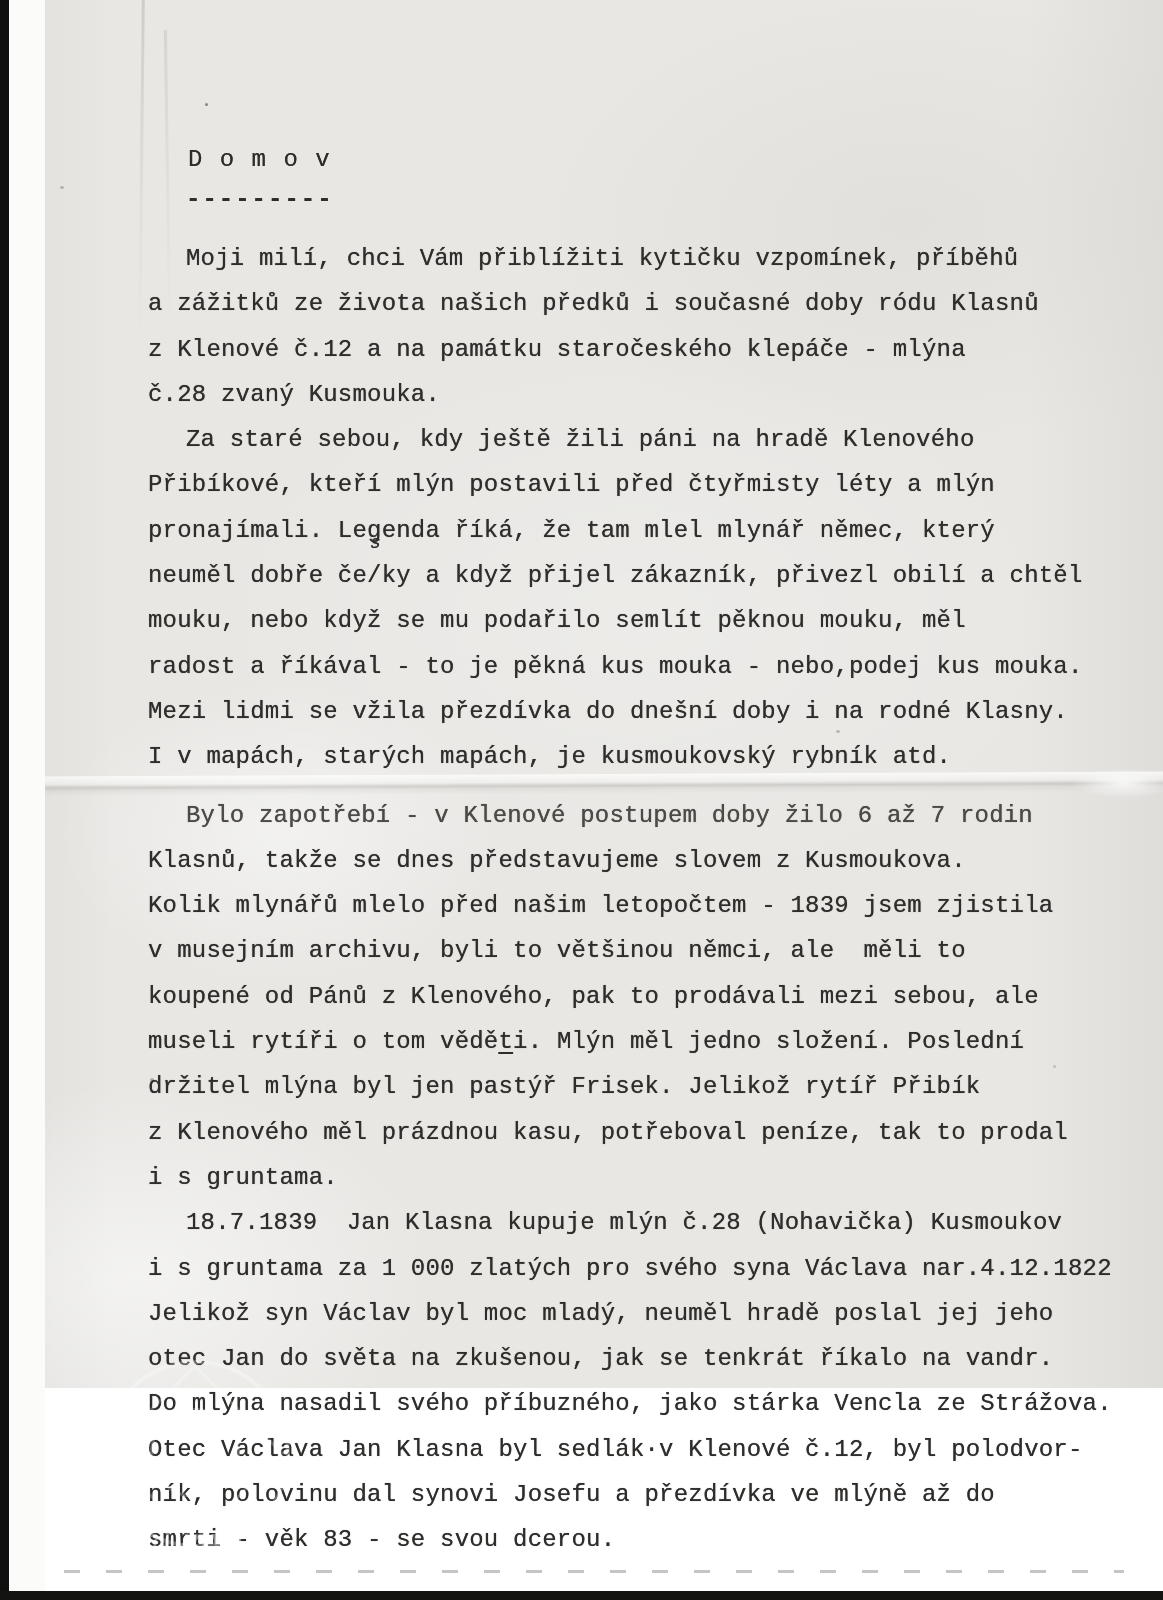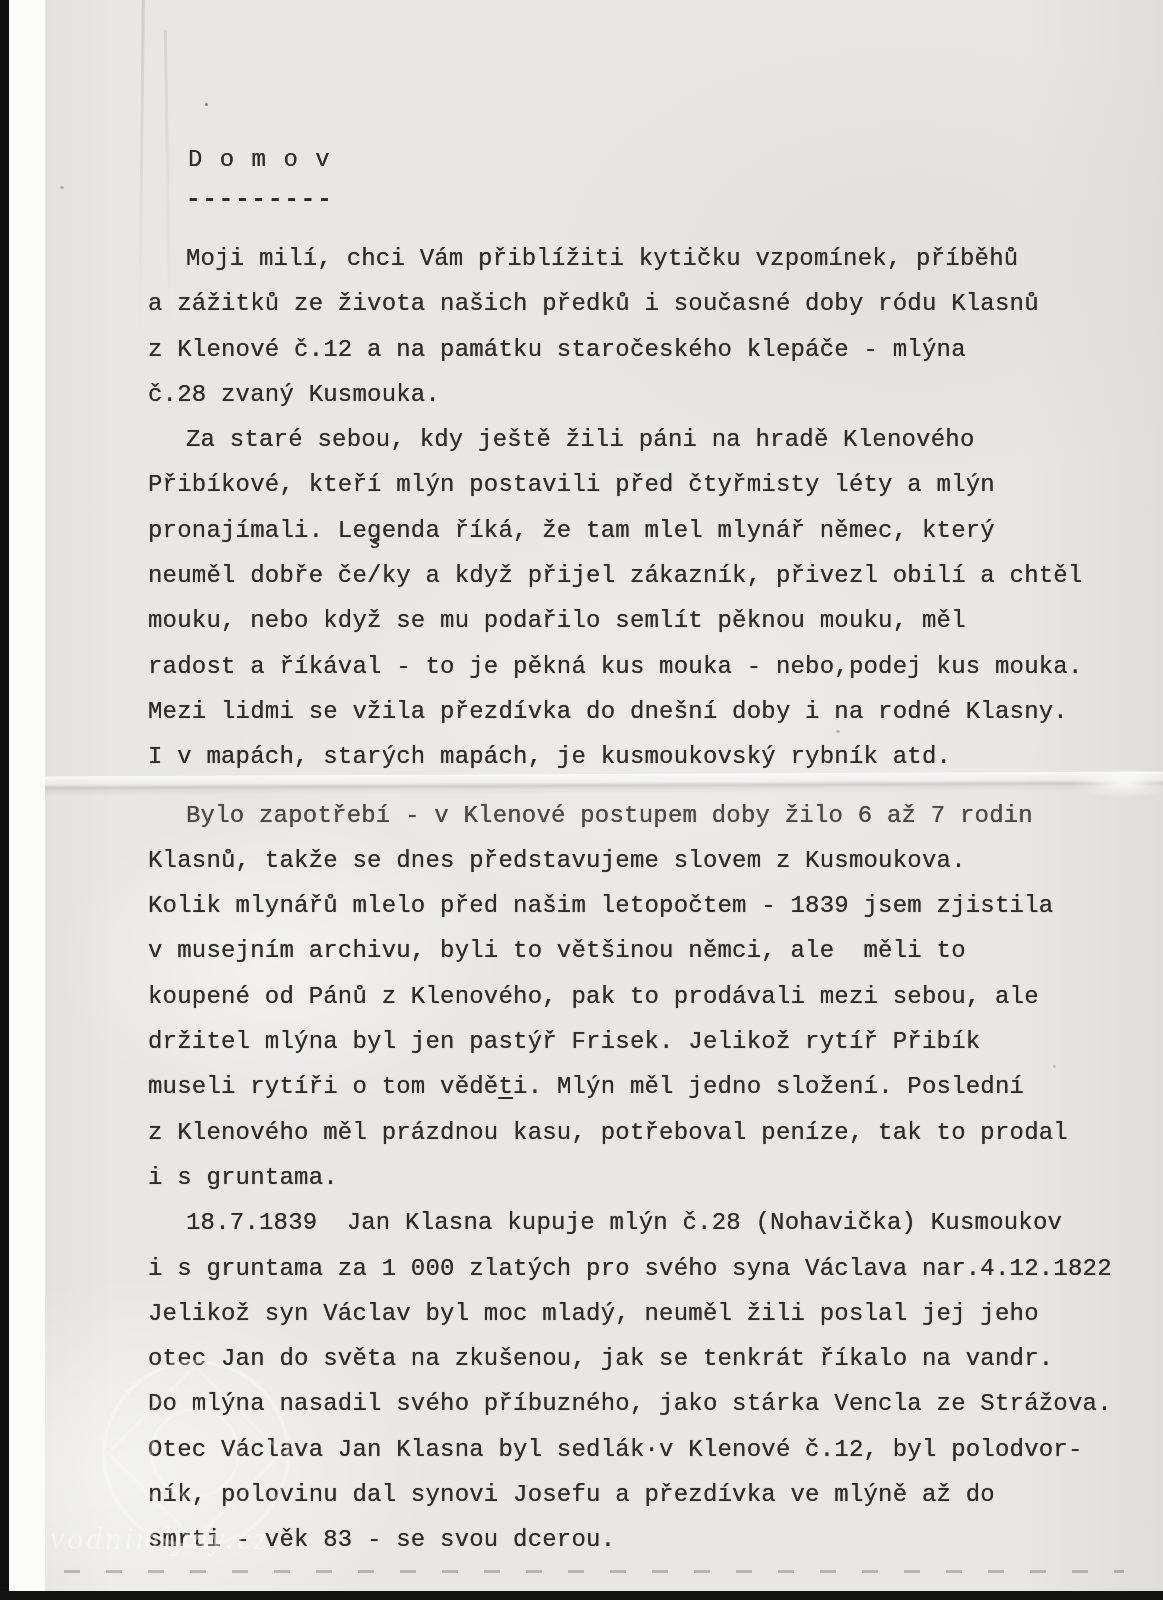--- a/index.html
+++ b/index.html
@@ -1,18 +1,18 @@
 <!DOCTYPE html>
 <html><head>
 <meta charset="utf-8">
 <style>
   html,body{margin:0;padding:0;}
   body{width:1163px;height:1600px;overflow:hidden;position:relative;
        font-family:"Liberation Mono",monospace;}
-  .page{position:absolute;left:0;top:0;width:1163px;height:1600px;
+  .page{position:absolute;left:0;top:0;width:1163px;height:1388px;
         background-color:#e8e7e4;
         background-image:
           radial-gradient(ellipse 320px 220px at 24% 60%, rgba(255,255,255,.45), transparent 70%),
           radial-gradient(ellipse 420px 280px at 12% 92%, rgba(255,255,255,.5), transparent 70%),
           radial-gradient(ellipse 520px 320px at 78% 16%, rgba(213,211,207,.35), transparent 72%),
           radial-gradient(ellipse 600px 380px at 55% 45%, rgba(255,255,255,.18), transparent 75%),
           linear-gradient(90deg, rgba(0,0,0,.035), transparent 10%, transparent 88%, rgba(0,0,0,.045));
         }
   
   .edge-left-black{position:absolute;left:0;top:0;width:9px;height:1600px;background:#101010;z-index:9;}
@@ -92,30 +92,30 @@
       <div class="line">Mezi lidmi se vžila přezdívka do dnešní doby i na rodné Klasny.</div>
       <div class="line">I v mapách, starých mapách, je kusmoukovský rybník atd.</div>
     </div>
 
     <div class="para gap-before">
       <div class="line indent faded">Bylo zapotřebí - v Klenové postupem doby žilo 6 až 7 rodin</div>
       <div class="line">Klasnů, takže se dnes představujeme slovem z Kusmoukova.</div>
       <div class="line">Kolik mlynářů mlelo před našim letopočtem - 1839 jsem zjistila</div>
       <div class="line">v musejním archivu, byli to většinou němci, ale  měli to</div>
       <div class="line">koupené od Pánů z Klenového, pak to prodávali mezi sebou, ale</div>
+      <div class="line"><span>museli rytíři o tom vědě</span><span class="under-t">t</span><span>i. Mlýn měl jedno složení. Poslední</span></div>
       <div class="line">držitel mlýna byl jen pastýř Frisek. Jelikož rytíř Přibík</div>
-      <div class="line"><span>museli rytíři o tom vědě</span><span class="under-t">t</span><span>i. Mlýn měl jedno složení. Poslední</span></div>
       <div class="line">z Klenového měl prázdnou kasu, potřeboval peníze, tak to prodal</div>
       <div class="line">i s gruntama.</div>
     </div>
 
     <div class="para">
       <div class="line indent">18.7.1839  Jan Klasna kupuje mlýn č.28 (Nohavička) Kusmoukov</div>
       <div class="line">i s gruntama za 1 000 zlatých pro svého syna Václava nar.4.12.1822</div>
-      <div class="line">Jelikož syn Václav byl moc mladý, neuměl žili poslal jej jeho</div>
+      <div class="line">Jelikož syn Václav byl moc mladý, neuměl hradě poslal jej jeho</div>
       <div class="line">otec Jan do světa na zkušenou, jak se tenkrát říkalo na vandr.</div>
       <div class="line">Do mlýna nasadil svého příbuzného, jako stárka Vencla ze Strážova.</div>
       <div class="line">Otec Václava Jan Klasna byl sedlák·v Klenové č.12, byl polodvor-</div>
       <div class="line">ník, polovinu dal synovi Josefu a přezdívka ve mlýně až do</div>
       <div class="line">smrti - věk 83 - se svou dcerou.</div>
     </div>
 
   </div>
 
   <div class="fold-crease"></div>

